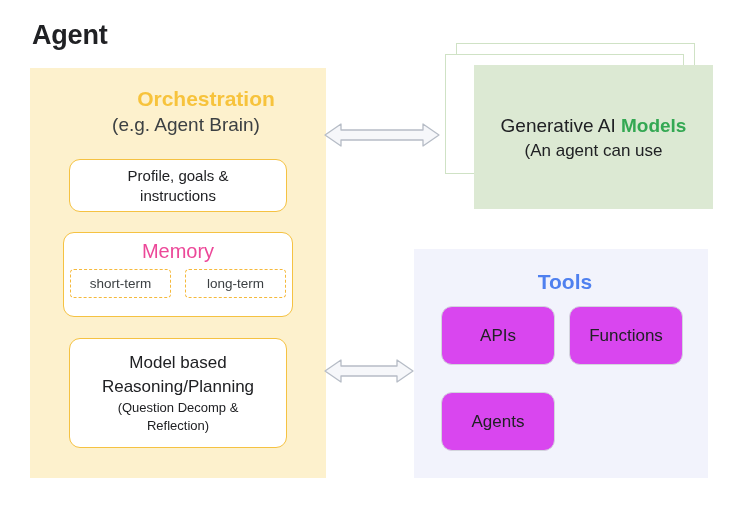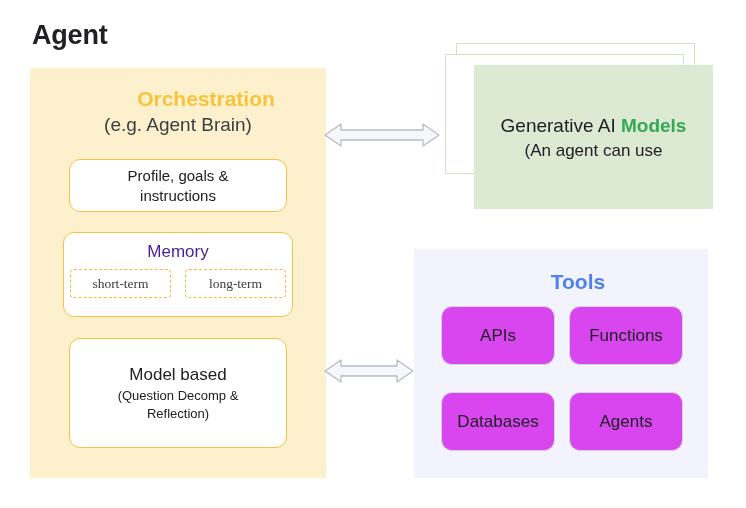--- a/index.html
+++ b/index.html
@@ -54,20 +54,21 @@
   .orch-subheading {
     position: absolute;
     left: 0;
     top: 44px;
     width: 296px;
     text-align: center;
     font-size: 19px;
     font-weight: 400;
     color: #3c4043;
     line-height: 26px;
+    padding-left: 8px;
   }
 
   .orch-card {
     position: absolute;
     background: #ffffff;
     border: 1.6px solid #f5c242;
     border-radius: 11px;
     box-sizing: border-box;
     display: flex;
     flex-direction: column;
@@ -89,29 +90,28 @@
 
   .card-memory {
     left: 33px;
     top: 164px;
     width: 230px;
     height: 85px;
     justify-content: flex-start;
     padding-top: 8px;
   }
   .card-memory .mem-title {
-    font-size: 17px;
-    color: #4c1d95;
+    font-size: 20px;
+    color: #ec4899;
     line-height: 21px;
   }
   .mem-row {
     display: flex;
     gap: 14px;
     margin-top: 7px;
-    font-family: Liberation Serif, serif;
   }
   .mem-chip {
     border: 1.6px dashed #f5b93c;
     border-radius: 4px;
     box-sizing: border-box;
     width: 101px;
     height: 29px;
     display: flex;
     align-items: center;
     justify-content: center;
@@ -198,21 +198,21 @@
   .tools-panel {
     position: absolute;
     left: 414px;
     top: 249px;
     width: 294px;
     height: 229px;
     background: #f2f3fc;
   }
   .tools-heading {
     position: absolute;
-    left: 17px;
+    left: 4px;
     top: 19px;
     width: 294px;
     text-align: center;
     font-size: 21px;
     font-weight: 700;
     color: #4f80ef;
     line-height: 27px;
   }
   .tools-grid {
     position: absolute;
@@ -263,20 +263,21 @@
     <div class="orch-card card-memory">
       <div class="mem-title">Memory</div>
       <div class="mem-row">
         <div class="mem-chip">short-term</div>
         <div class="mem-chip">long-term</div>
       </div>
     </div>
 
     <div class="orch-card card-reasoning">
       <div class="r-line">Model based</div>
+      <div class="r-line">Reasoning/Planning</div>
       <div class="r-sub">(Question Decomp &amp;</div>
       <div class="r-sub">Reflection)</div>
     </div>
   </div>
 
   <div class="arrow arrow-top">
     <svg width="116" height="32" viewBox="0 0 116 32" xmlns="http://www.w3.org/2000/svg">
       <polygon points="1,16 17,5 17,11 99,11 99,5 115,16 99,27 99,21 17,21 17,27" fill="#f6f7fa" stroke="#b6bcc6" stroke-width="1.3" stroke-linejoin="round"></polygon>
     </svg>
   </div>
@@ -294,18 +295,17 @@
       <div class="models-title"><span>Generative AI </span><span class="accent">Models</span></div>
       <div class="models-sub">(An agent can use</div>
     </div>
   </div>
 
   <div class="tools-panel">
     <div class="tools-heading">Tools</div>
     <div class="tools-grid">
       <div class="tool-card">APIs</div>
       <div class="tool-card">Functions</div>
-      <div class="tool-card">Databases</div>
       <div class="tool-card">Agents</div>
     </div>
   </div>
 
 </div>
 
 </body></html>

